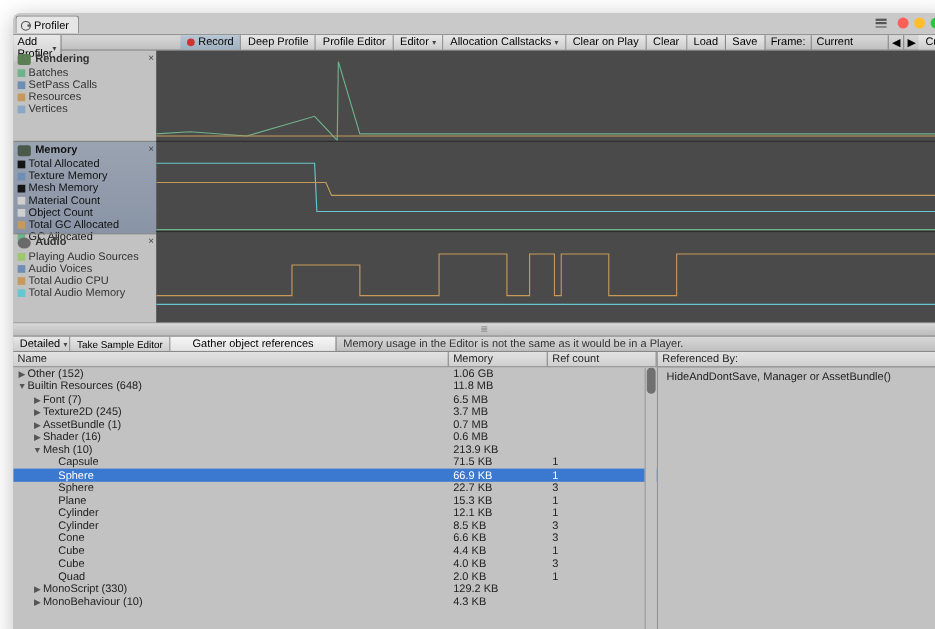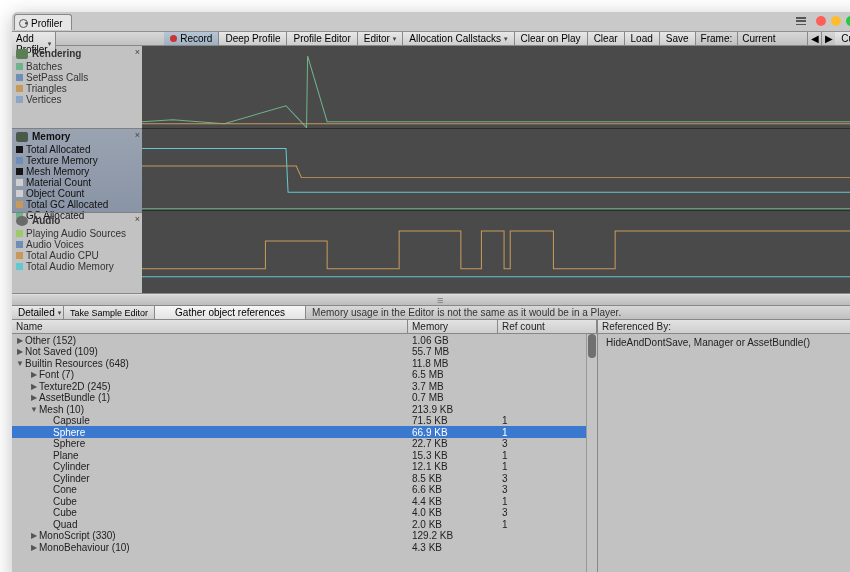--- a/index.html
+++ b/index.html
@@ -150,21 +150,21 @@
               <div class="row">
                 <span class="sw" style="background: rgb(111, 179, 138);"></span>
                 <span>Batches</span>
               </div>
               <div class="row">
                 <span class="sw" style="background: rgb(109, 143, 181);"></span>
                 <span>SetPass Calls</span>
               </div>
               <div class="row">
                 <span class="sw" style="background: rgb(199, 154, 91);"></span>
-                <span>Triangles</span>
+                <span>Resources</span>
               </div>
               <div class="row">
                 <span class="sw" style="background: rgb(138, 167, 200);"></span>
                 <span>Vertices</span>
               </div>
             </div>
         </div>
         <div class="cat sel" style="height:84px;">
           <span class="x">×</span>
           <div class="cat-h">
@@ -277,29 +277,20 @@
                     <span class="ind" style="width: 4px;"></span>
                     <span class="arrow right"></span>
                     <span>Other (152)</span>
                   </div>
                   <div class="mem">1.06 GB</div>
                   <div class="ref"></div>
                 </div>
                 <div class="trow">
                   <div class="name">
                     <span class="ind" style="width: 4px;"></span>
-                    <span class="arrow right"></span>
-                    <span>Not Saved (109)</span>
-                  </div>
-                  <div class="mem">55.7 MB</div>
-                  <div class="ref"></div>
-                </div>
-                <div class="trow">
-                  <div class="name">
-                    <span class="ind" style="width: 4px;"></span>
                     <span class="arrow down"></span>
                     <span>Builtin Resources (648)</span>
                   </div>
                   <div class="mem">11.8 MB</div>
                   <div class="ref"></div>
                 </div>
                 <div class="trow">
                   <div class="name">
                     <span class="ind" style="width: 18px;"></span>
                     <span class="arrow right"></span>
@@ -317,20 +308,29 @@
                   <div class="mem">3.7 MB</div>
                   <div class="ref"></div>
                 </div>
                 <div class="trow">
                   <div class="name">
                     <span class="ind" style="width: 18px;"></span>
                     <span class="arrow right"></span>
                     <span>AssetBundle (1)</span>
                   </div>
                   <div class="mem">0.7 MB</div>
+                  <div class="ref"></div>
+                </div>
+                <div class="trow">
+                  <div class="name">
+                    <span class="ind" style="width: 18px;"></span>
+                    <span class="arrow right"></span>
+                    <span>Shader (16)</span>
+                  </div>
+                  <div class="mem">0.6 MB</div>
                   <div class="ref"></div>
                 </div>
                 <div class="trow">
                   <div class="name">
                     <span class="ind" style="width: 18px;"></span>
                     <span class="arrow down"></span>
                     <span>Mesh (10)</span>
                   </div>
                   <div class="mem">213.9 KB</div>
                   <div class="ref"></div>

